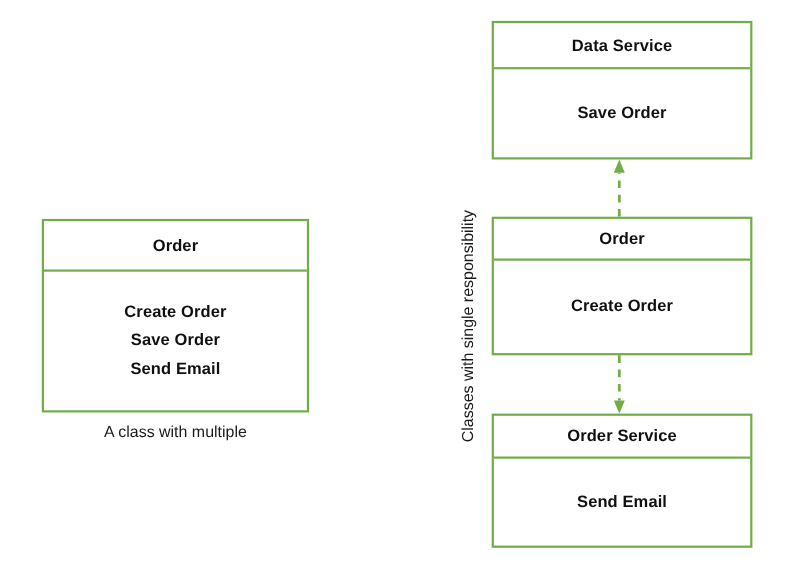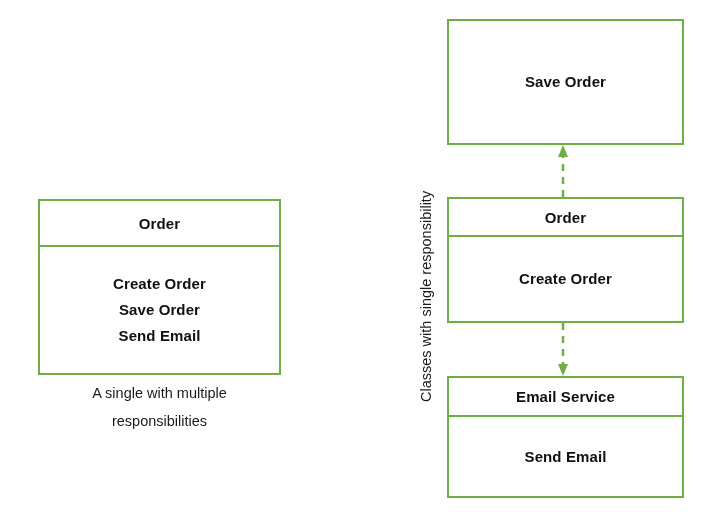--- a/index.html
+++ b/index.html
@@ -102,27 +102,29 @@
       <span class="class-title">Order</span>
     </div>
     <div class="class-body">
       <span class="member">Create Order</span>
       <span class="member">Save Order</span>
       <span class="member">Send Email</span>
     </div>
   </div>
 
   <div class="caption" style="left:38px; top:379px; width:243px;">
-    <div>A single with multiple</div>
-    <div>responsibilities</div>
+    <div>A class with multiple</div>
   </div>
 
   <div class="vertical-caption" style="left:418px; top:402px;">Classes with single responsibility</div>
 
   <div class="class-box" id="data-service-box" style="left:447px; top:19px; width:237px; height:126px;">
+    <div class="class-header" style="height:42px;">
+      <span class="class-title">Data Service</span>
+    </div>
     <div class="class-body">
       <span class="member">Save Order</span>
     </div>
   </div>
 
   <div class="connector" style="left:556px; top:145px; width:14px; height:52px;">
     <svg width="14" height="52" viewBox="0 0 14 52">
       <line x1="7" y1="52" x2="7" y2="12" stroke="#70AD47" stroke-width="2.5" stroke-dasharray="7 6"></line>
       <polygon points="7,0 12,12 2,12" fill="#70AD47"></polygon>
     </svg>
@@ -139,20 +141,20 @@
 
   <div class="connector" style="left:556px; top:323px; width:14px; height:53px;">
     <svg width="14" height="53" viewBox="0 0 14 53">
       <line x1="7" y1="0" x2="7" y2="41" stroke="#70AD47" stroke-width="2.5" stroke-dasharray="7 6"></line>
       <polygon points="7,53 12,41 2,41" fill="#70AD47"></polygon>
     </svg>
   </div>
 
   <div class="class-box" id="email-service-box" style="left:447px; top:376px; width:237px; height:122px;">
     <div class="class-header" style="height:39px;">
-      <span class="class-title">Email Service</span>
+      <span class="class-title">Order Service</span>
     </div>
     <div class="class-body">
       <span class="member">Send Email</span>
     </div>
   </div>
 
 </div>
 
 </body></html>

